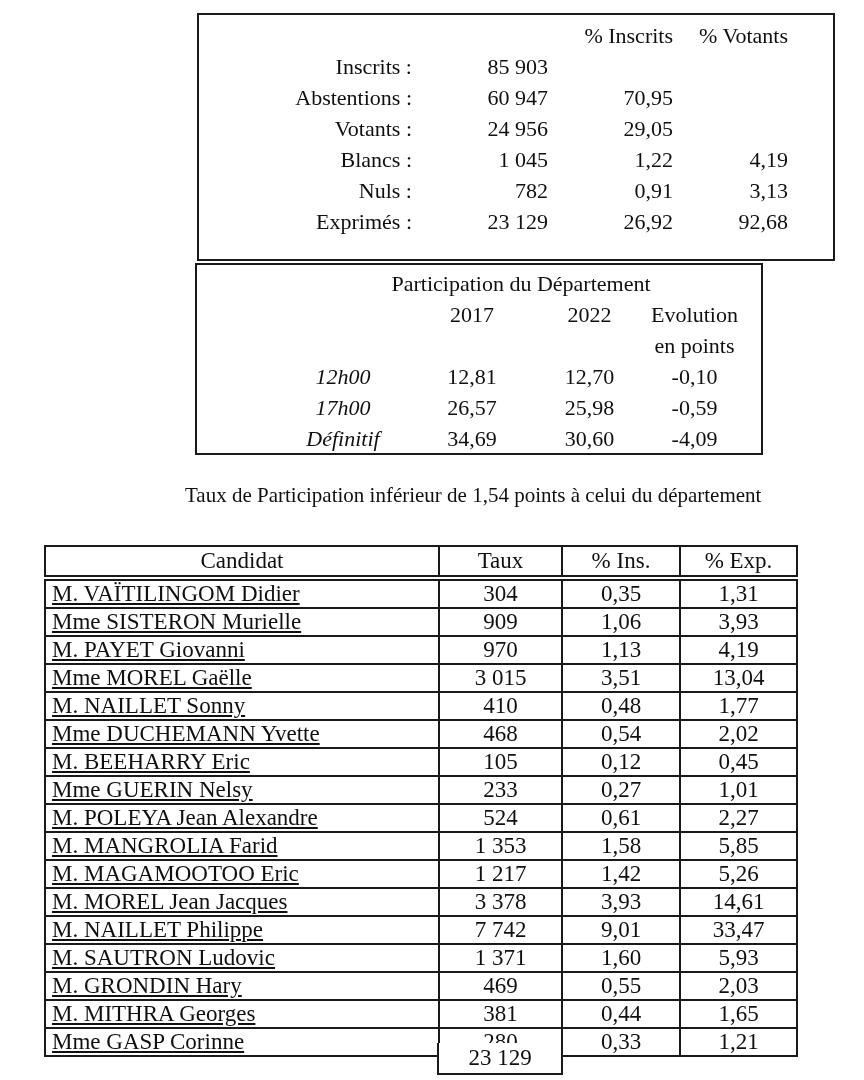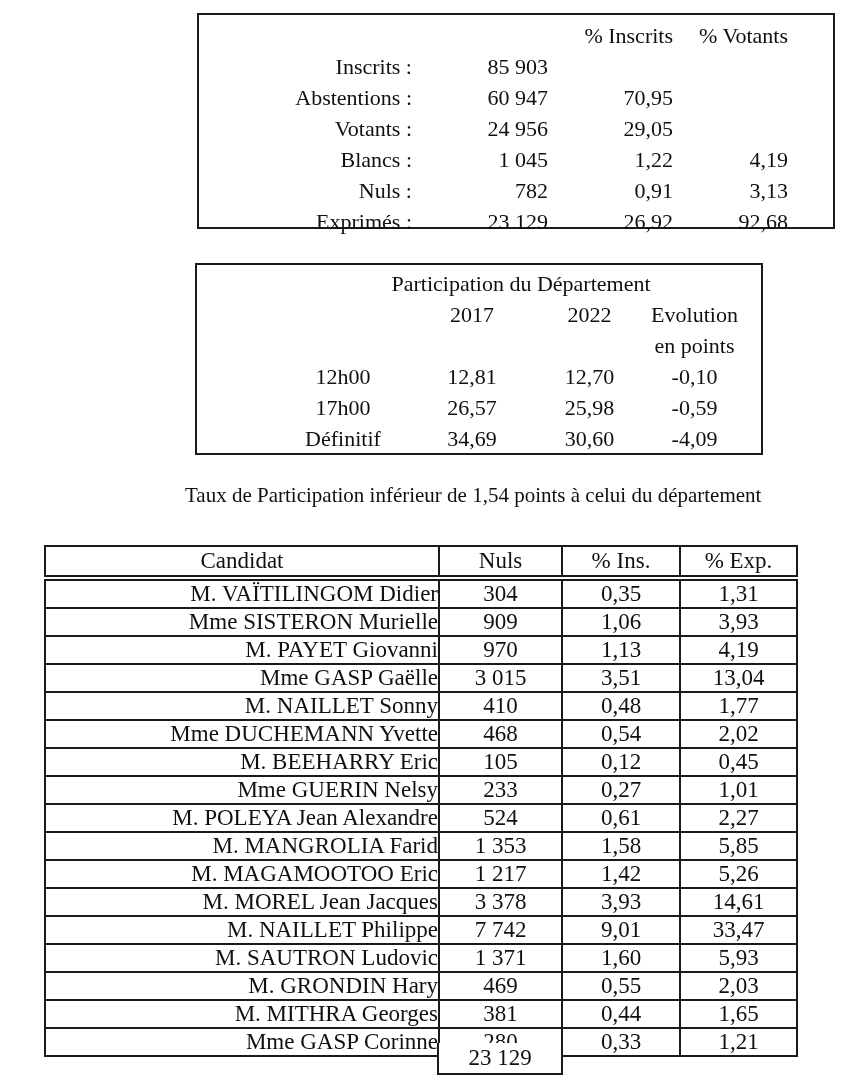--- a/index.html
+++ b/index.html
@@ -4,52 +4,52 @@
 <style>
   html,body{margin:0;padding:0;}
   body{
     width:864px;height:1080px;background:#ffffff;position:relative;
     font-family:"Liberation Serif","DejaVu Serif",serif;color:#101010;
   }
   .box{position:absolute;box-sizing:border-box;border:2px solid #1a1a1a;background:#fff;}
   table{border-collapse:collapse;table-layout:fixed;}
 
   
-  #summary{left:197px;top:13px;width:638px;height:216px;padding-top:5px;}
+  #summary{left:197px;top:13px;width:638px;height:248px;padding-top:5px;}
   #summary table{width:100%;}
   #summary td{
     font-size:22px;height:31px;line-height:31px;text-align:right;
     padding:0;white-space:nowrap;
   }
 
   
   #participation{left:195px;top:263px;width:568px;height:192px;padding-top:3px;}
   #participation table{width:100%;}
   #participation td{
     font-size:22px;height:31px;line-height:31px;text-align:center;
     padding:0;white-space:nowrap;
   }
-  #participation td.lbl{padding-left:82px;}
+  #participation td.lbl{padding-left:82px;font-style:italic;}
 
   
   #note{
     position:absolute;left:185px;top:483px;width:650px;
     font-size:21px;text-align:left;white-space:nowrap;
   }
 
   
   #results{position:absolute;left:44px;top:545px;}
   #results table{width:752px;}
   #results th,#results td{
     border:2px solid #1a1a1a;font-size:23px;padding:0;text-align:center;
     white-space:nowrap;overflow:hidden;font-weight:normal;
   }
   #results thead th{height:28px;border-bottom:6px double #1a1a1a;}
   #results tbody tr{height:27.6px;}
-  #results td.cand{text-align:right;}
+  #results td.cand{text-align:left;padding-left:6px;text-decoration:underline;}
 
   
   #total-box{
     left:437px;top:1043px;width:126px;height:32px;border-top:none;
     text-align:center;font-size:23px;line-height:29px;
   }
 </style>
 </head>
 <body>
 
@@ -174,21 +174,21 @@
   <table>
     <colgroup>
         <col style="width:394px">
         <col style="width:123px">
         <col style="width:118px">
         <col style="width:117px">
       </colgroup>
     <thead>
       <tr>
         <th>Candidat</th>
-        <th>Nuls</th>
+        <th>Taux</th>
         <th>% Ins.</th>
         <th>% Exp.</th>
       </tr>
     </thead>
     <tbody>
       <tr>
         <td class="cand">M. VAÏTILINGOM Didier</td>
         <td>304</td>
         <td>0,35</td>
         <td>1,31</td>
@@ -199,21 +199,21 @@
         <td>1,06</td>
         <td>3,93</td>
       </tr>
       <tr>
         <td class="cand">M. PAYET Giovanni</td>
         <td>970</td>
         <td>1,13</td>
         <td>4,19</td>
       </tr>
       <tr>
-        <td class="cand">Mme GASP Gaëlle</td>
+        <td class="cand">Mme MOREL Gaëlle</td>
         <td>3 015</td>
         <td>3,51</td>
         <td>13,04</td>
       </tr>
       <tr>
         <td class="cand">M. NAILLET Sonny</td>
         <td>410</td>
         <td>0,48</td>
         <td>1,77</td>
       </tr>

